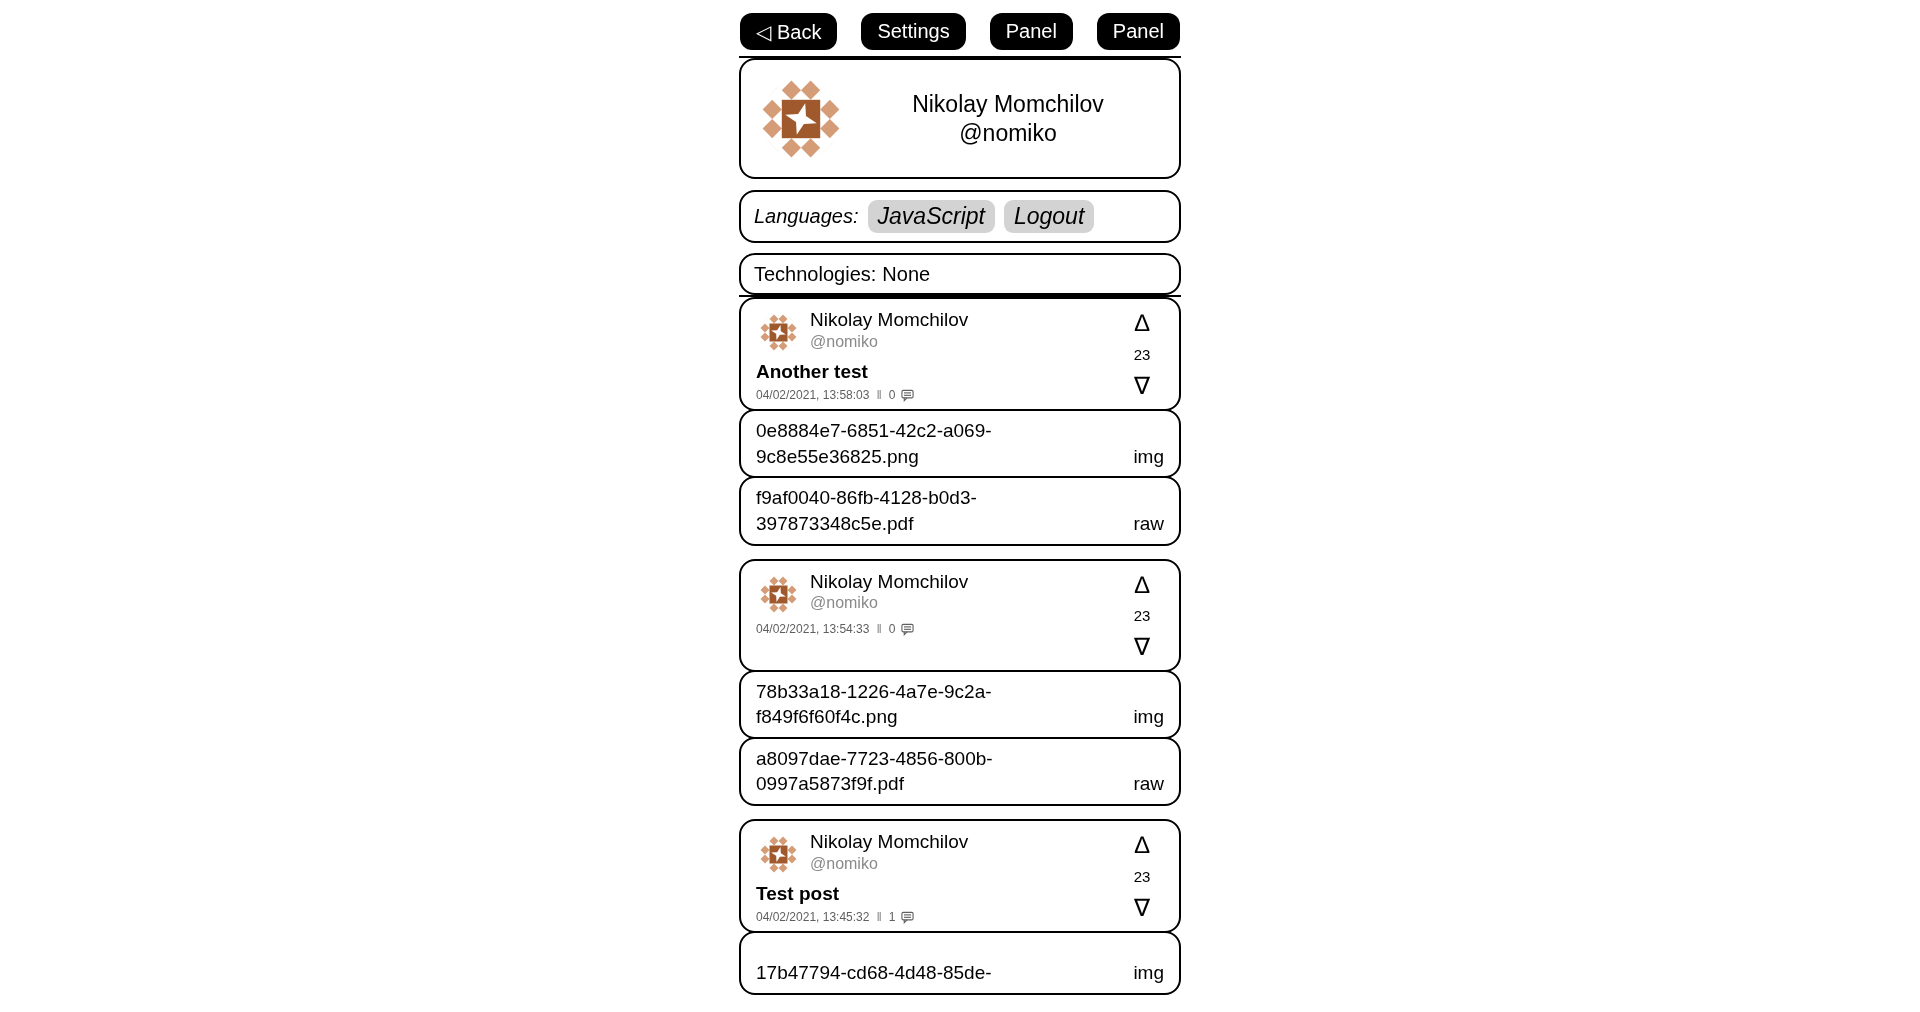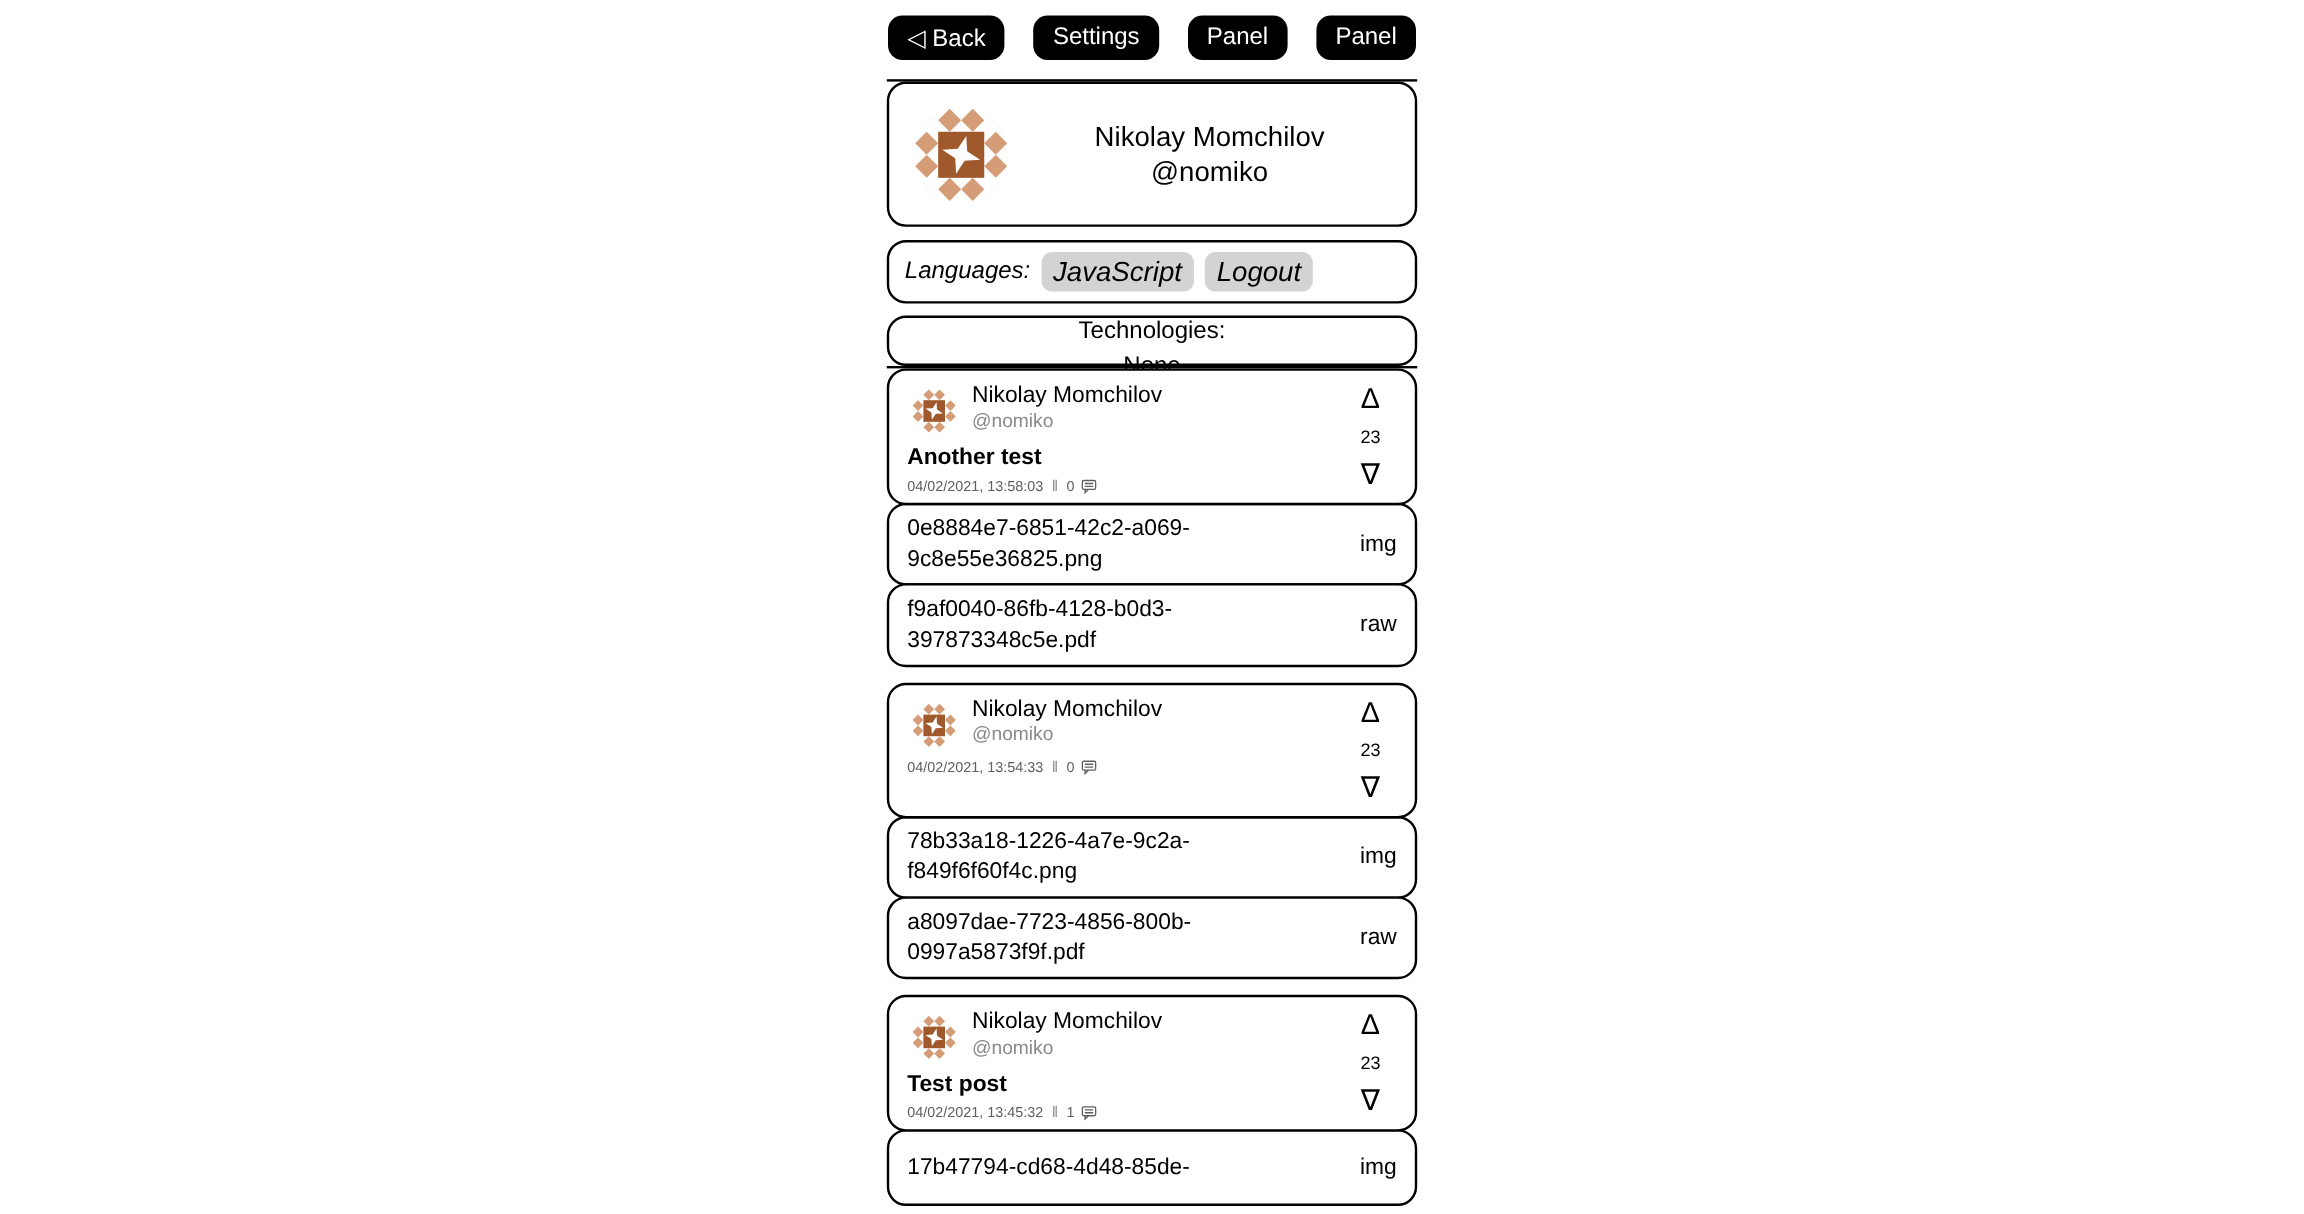--- a/index.html
+++ b/index.html
@@ -12,38 +12,38 @@
     --handle:#8a8a8a;
   }
   *{box-sizing:border-box;}
   html,body{margin:0;padding:0;}
   body{
     width:1920px;height:1012px;overflow:hidden;background:#ffffff;
     font-family:"Liberation Sans", sans-serif;color:#000;
   }
   .page{width:442px;margin:0 auto;padding-top:13px;}
   
-  .top-nav{display:flex;justify-content:center;gap:24px;margin-bottom:16px;}
+  .top-nav{display:flex;justify-content:center;gap:24px;margin-bottom:6px;}
   .nav-btn{
     background:var(--btn-bg);color:#fff;border:none;border-radius:12px;
     height:37px;padding:0 16px;font-size:20px;font-family:inherit;cursor:pointer;
     white-space:nowrap;
   }
   hr.rule{border:none;border-top:2px solid #000;margin:0;}
   .rule-top{margin:6px 0 19px 0;}
   .rule-mid{margin:13px 0 16px 0;}
   .card{border:2px solid #000;border-radius:16px;background:#fff;}
   
   .profile-card{display:flex;align-items:center;padding:12px;height:121px;margin-bottom:11px;}
   .avatar-lg{width:96px;height:96px;flex:none;display:block;}
   .profile-names{flex:1;text-align:center;font-size:23px;line-height:1.25;}
   
   .lang-card{display:flex;align-items:center;gap:9px;padding:0 13px;height:53px;font-size:20px;margin-bottom:10px;font-style:italic;}
   .badge{background:var(--badge-bg);border-radius:9px;padding:5px 10px;font-size:23px;line-height:1;text-align:right;}
-  .tech-card{display:flex;align-items:center;gap:6px;padding:0 13px;height:42px;font-size:20px;margin-bottom:0;flex-direction:column;}
+  .tech-card{display:flex;align-items:center;gap:6px;padding:0 13px;height:42px;font-size:20px;margin-bottom:0;}
   
   .post-group{margin-bottom:13px;}
   .post-card{display:flex;padding:9px 8px 7px 15px;min-height:113px;position:relative;}
   .post-main{flex:1;min-width:0;}
   .post-header{display:flex;align-items:flex-start;}
   .avatar-sm{width:45px;height:45px;flex:none;display:block;margin-top:2px;}
   .post-author{margin-left:9px;}
   .author-name{font-size:19px;line-height:1.25;}
   .author-handle{font-size:16px;color:var(--handle);line-height:1.2;}
   .post-title{font-size:19px;margin-top:6px;font-weight:bold;}
@@ -51,21 +51,21 @@
   .meta-sep{font-size:13px;color:#8a8a8a;padding:0 2px;}
   .comment-icon{width:13px;height:13px;display:inline-block;}
   .votes{
     width:52px;flex:none;display:flex;flex-direction:column;align-items:center;
     justify-content:space-between;padding:3px 6px 4px 0;
   }
   .vote-arrow{font-size:24px;line-height:1;cursor:pointer;}
   .vote-count{font-size:15px;line-height:1;}
   
   .attachment-row{
-    display:flex;justify-content:space-between;align-items:center;
+    display:flex;justify-content:space-between;align-items:flex-end;
     margin-top:-2px;padding:7px 15px;font-size:19px;line-height:1.35;min-height:64px;
   }
   .att-name{max-width:270px;overflow-wrap:anywhere;word-break:break-word;}
   .att-type{flex:none;}
   .hidden-defs{position:absolute;width:0;height:0;overflow:hidden;}
 </style>
 </head>
 <body>
 
 <svg class="hidden-defs" aria-hidden="true">

